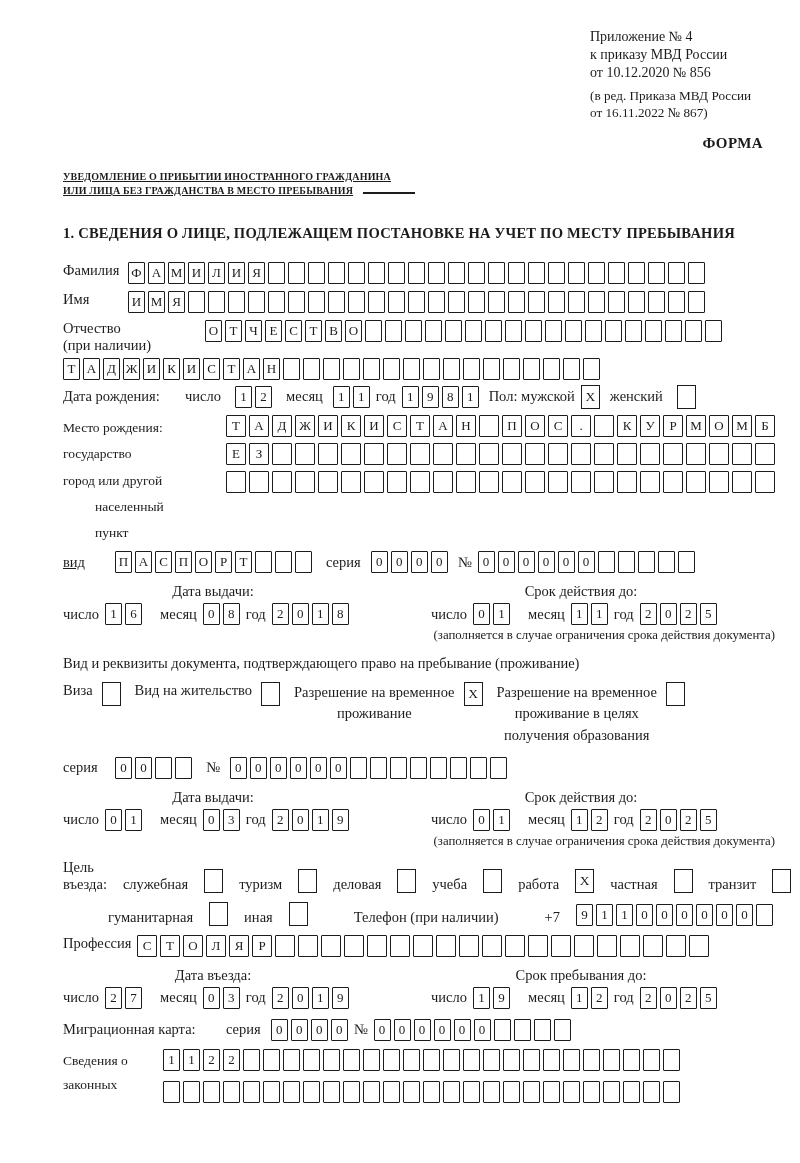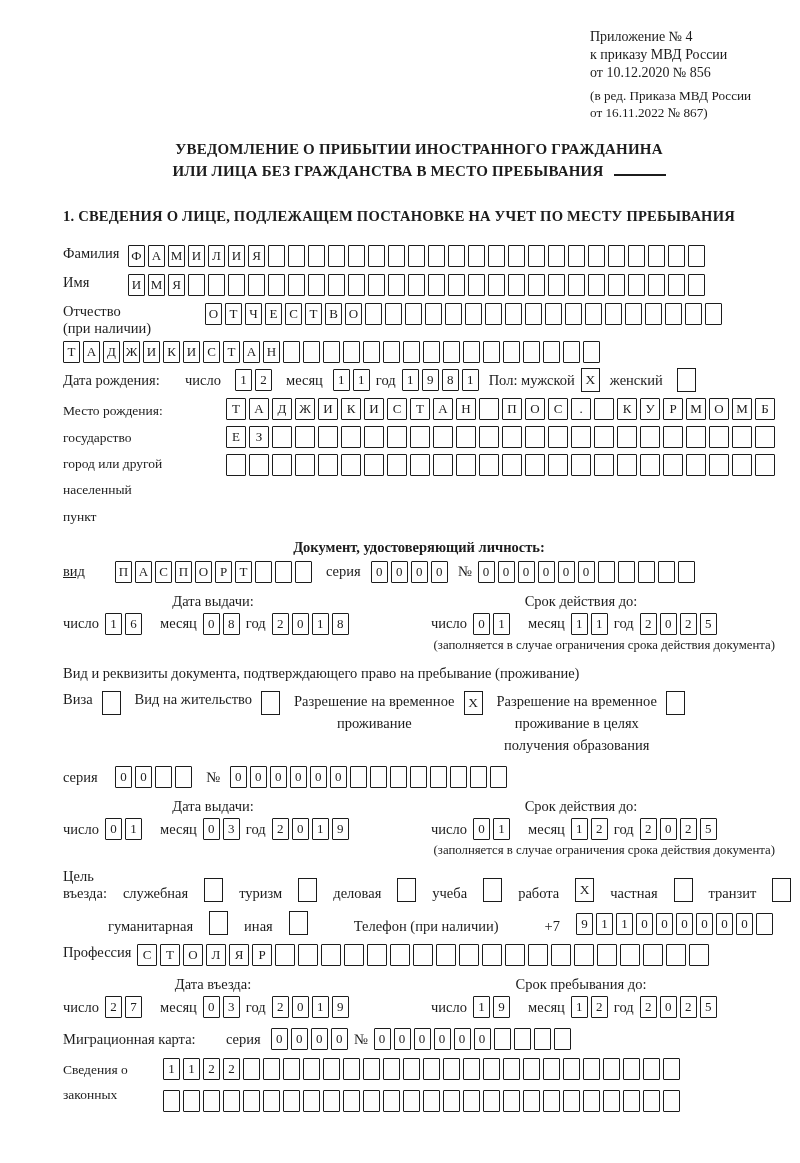--- a/index.html
+++ b/index.html
@@ -6,21 +6,21 @@
   body{width:800px;height:1163px;overflow:hidden;color:#1c1c1c;
        font-family:"Liberation Serif", serif;font-size:14.5px;position:relative;}
   .page{padding:28px 25px 0 63px;}
 
   
   .appendix{width:185px;margin-left:auto;line-height:1.3;font-size:14px;}
   .appendix .note{margin-top:4px;font-size:13.2px;}
   .forma{font-weight:bold;text-align:right;padding-right:12px;margin-top:14px;font-size:15px;letter-spacing:.4px;}
 
   
-  .title{text-align:center;font-weight:bold;font-size:15px;margin-top:18px;line-height:1.45;letter-spacing:.2px;}
+  .title{font-weight:bold;font-size:10px;margin-top:18px;line-height:1.45;letter-spacing:.2px;text-decoration:underline;}
   .title-underline{display:inline-block;width:52px;border-bottom:2px solid #1c1c1c;margin-left:10px;}
   .section-title{font-weight:bold;font-size:14.6px;margin-top:26px;letter-spacing:.2px;}
 
   
   .frow{display:flex;align-items:flex-start;margin-top:7px;}
   .flabel{flex:none;}
   .cells{display:inline-flex;gap:3px;flex:none;}
   .cell{flex:none;width:15px;height:20px;border:1.8px solid #1c1c1c;border-radius:1px;
         text-align:center;font-size:13px;line-height:20px;font-family:"Liberation Serif",serif;}
   .cells.w25 .cell{width:18px;}
@@ -54,20 +54,21 @@
   <div class="appendix">
     <div>Приложение № 4</div>
     <div>к приказу МВД России</div>
     <div>от 10.12.2020 № 856</div>
     <div class="note">
       <div>(в ред. Приказа МВД России</div>
       <div>от 16.11.2022 № 867)</div>
     </div>
   </div>
 
+  <div class="forma">ФОРМА</div>
 
   <div class="title">
     <div>УВЕДОМЛЕНИЕ О ПРИБЫТИИ ИНОСТРАННОГО ГРАЖДАНИНА</div>
     <div>
       <span>ИЛИ ЛИЦА БЕЗ ГРАЖДАНСТВА В МЕСТО ПРЕБЫВАНИЯ</span><span class="title-underline"></span>
     </div>
   </div>
 
   <div class="section-title">1. СВЕДЕНИЯ О ЛИЦЕ, ПОДЛЕЖАЩЕМ ПОСТАНОВКЕ НА УЧЕТ ПО МЕСТУ ПРЕБЫВАНИЯ</div>
 
@@ -240,21 +241,21 @@
     <span>женский</span>
     <span class="gap14"></span>
     <span class="box"></span>
   </div>
 
   <div class="frow" style="margin-top:6px;justify-content:space-between;">
     <span class="flabel small-label" style="width:100px;line-height:1.95;">
       <span style="display:block;">Место рождения:</span>
       <span style="display:block;">государство</span>
       <span style="display:block;">город или другой</span>
-      <span style="display:block;">населенный пункт</span>
+      <span style="display:block;margin-left:32px;">населенный пункт</span>
     </span>
     <span style="display:flex;flex-direction:column;gap:6px;">
       <span class="cells w25">
           <span class="cell">Т</span>
           <span class="cell">А</span>
           <span class="cell">Д</span>
           <span class="cell">Ж</span>
           <span class="cell">И</span>
           <span class="cell">К</span>
           <span class="cell">И</span>
@@ -324,21 +325,20 @@
           <span class="cell"></span>
           <span class="cell"></span>
           <span class="cell"></span>
           <span class="cell"></span>
           <span class="cell"></span>
           <span class="cell"></span>
         </span>
     </span>
   </div>
 
-  <div class="doc-header">Документ, удостоверяющий личность:</div>
 
   <div class="frow" style="align-items:center;margin-top:5px;">
     <span class="flabel" style="width:52px;text-decoration:underline;">вид</span>
     <span class="cells">
         <span class="cell">П</span>
         <span class="cell">А</span>
         <span class="cell">С</span>
         <span class="cell">П</span>
         <span class="cell">О</span>
         <span class="cell">Р</span>

